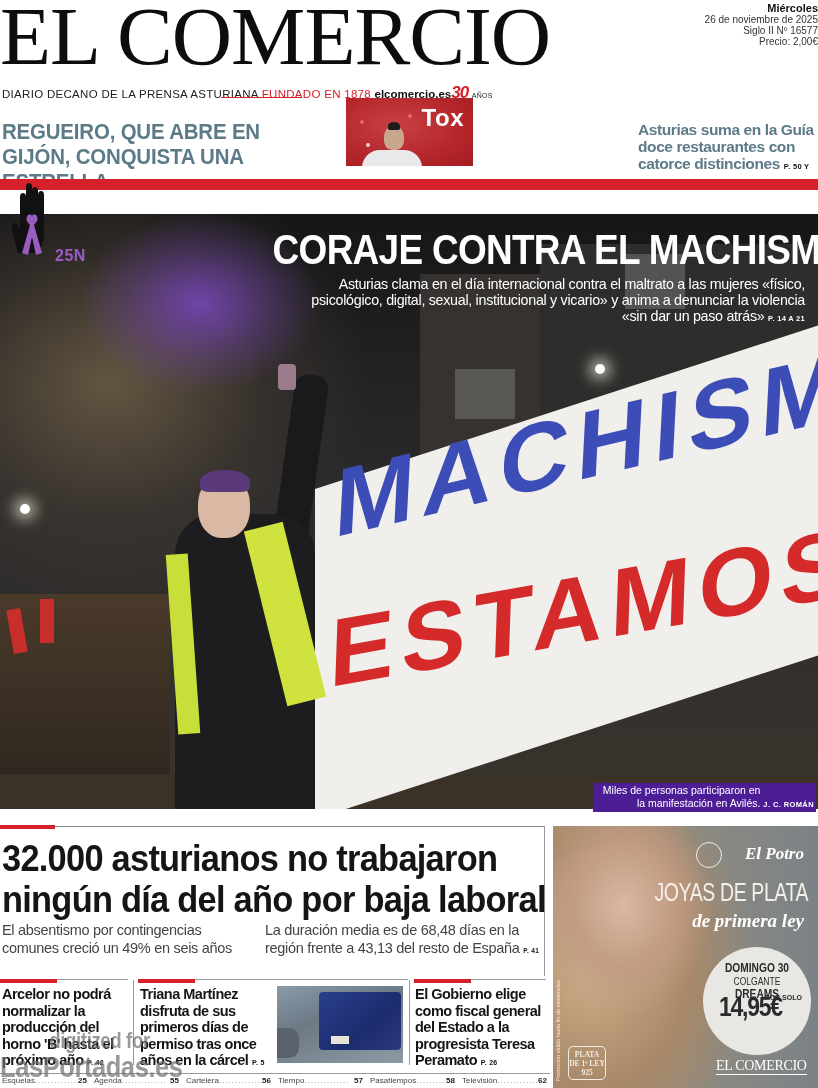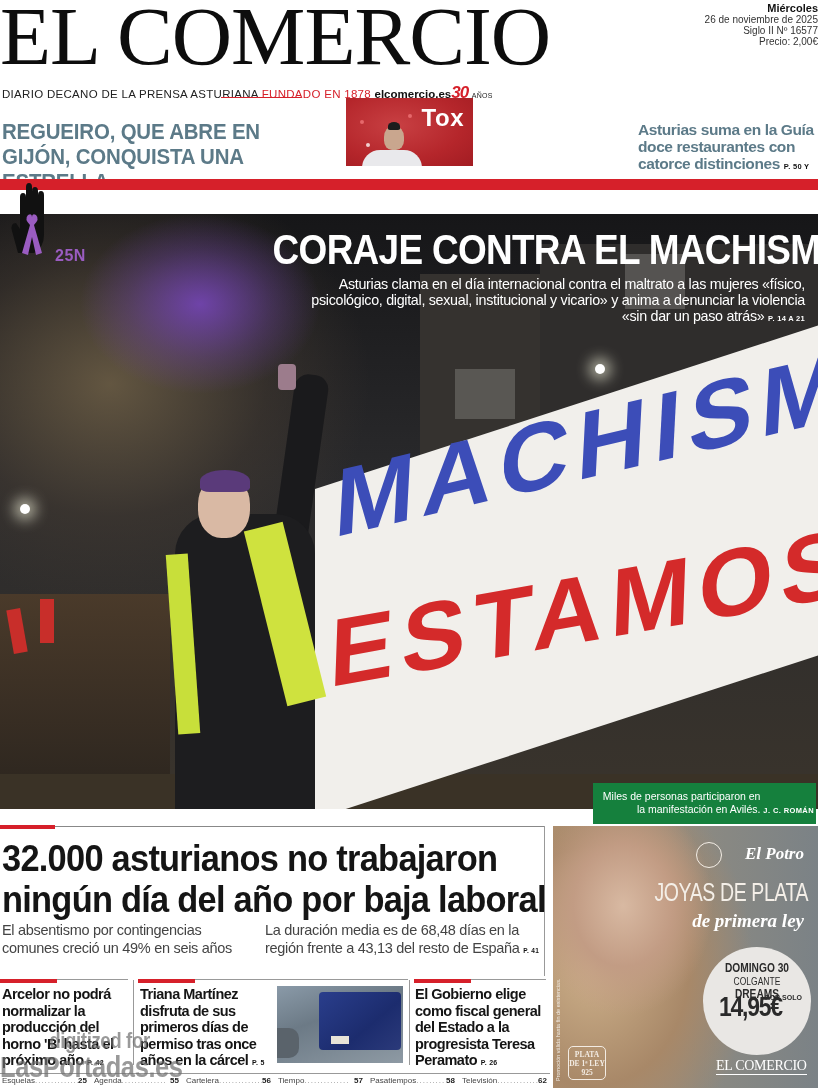--- a/index.html
+++ b/index.html
@@ -56,21 +56,21 @@
   .crowd { position: absolute; left: 0; top: 380px; width: 170px; height: 215px; background: linear-gradient(180deg, #4a3a2a 0%, #2a241e 100%); }
   .crowd-flag { position: absolute; width: 14px; height: 44px; background: #c82e2a; }
   .street { position: absolute; left: 0; top: 560px; width: 818px; height: 35px; background: #3a3226; }
 
   .hand-logo { position: absolute; left: 8px; top: 183px; width: 44px; height: 72px; z-index: 3; }
   .tag25n { position: absolute; left: 55px; top: 203px; font-weight: bold; font-size: 16px; color: #9a5cc1; z-index: 3; letter-spacing: 0.5px; margin-top: 44px; }
 
   .lead-title { position: absolute; left: 200px; top: 225px; width: 605px; text-align: right; color: #fff; font-weight: bold; font-size: 42px; line-height: 50px; letter-spacing: -0.8px; transform: scaleX(0.88); transform-origin: right; white-space: nowrap; z-index: 3; }
   .lead-deck { position: absolute; left: 300px; top: 276px; width: 505px; text-align: right; color: #fff; font-size: 14.3px; line-height: 16px; letter-spacing: -0.3px; z-index: 3; }
   .lead-deck .pageref { color: #fff; }
-  .caption { position: absolute; right: 2px; top: 783px; background: #15803d; color: #fff; font-size: 10.5px; line-height: 12.5px; text-align: right; padding: 7px 2px; z-index: 3; }
+  .caption { position: absolute; right: 2px; top: 783px; background: #4c1d95; color: #fff; font-size: 10.5px; line-height: 12.5px; text-align: right; padding: 1px 2px; z-index: 3; }
   .caption-credit { font-size: 7.5px; font-weight: bold; letter-spacing: 0.4px; }
 
   
   .sec-rule { position: absolute; left: 0; top: 826px; width: 544px; height: 1px; background: #888; }
   .sec-rule-red { position: absolute; left: 0; top: 825px; width: 55px; height: 4px; background: #d6202a; }
   .sec-vrule { position: absolute; left: 544px; top: 826px; width: 1px; height: 150px; background: #999; }
   .sec-title { position: absolute; left: 2px; top: 838px; width: 545px; font-weight: bold; font-size: 37px; line-height: 41px; letter-spacing: -0.8px; color: #151515; transform: scaleX(0.93); transform-origin: left; white-space: nowrap; }
   .sec-sub-left { position: absolute; left: 2px; top: 922px; width: 250px; font-size: 14.5px; line-height: 17.5px; color: #444; letter-spacing: -0.3px; }
   .sec-sub-right { position: absolute; left: 265px; top: 922px; width: 285px; font-size: 14.5px; line-height: 17.5px; color: #444; letter-spacing: -0.3px; }
   .sec-sub-right .pageref { font-size: 6.5px; }

